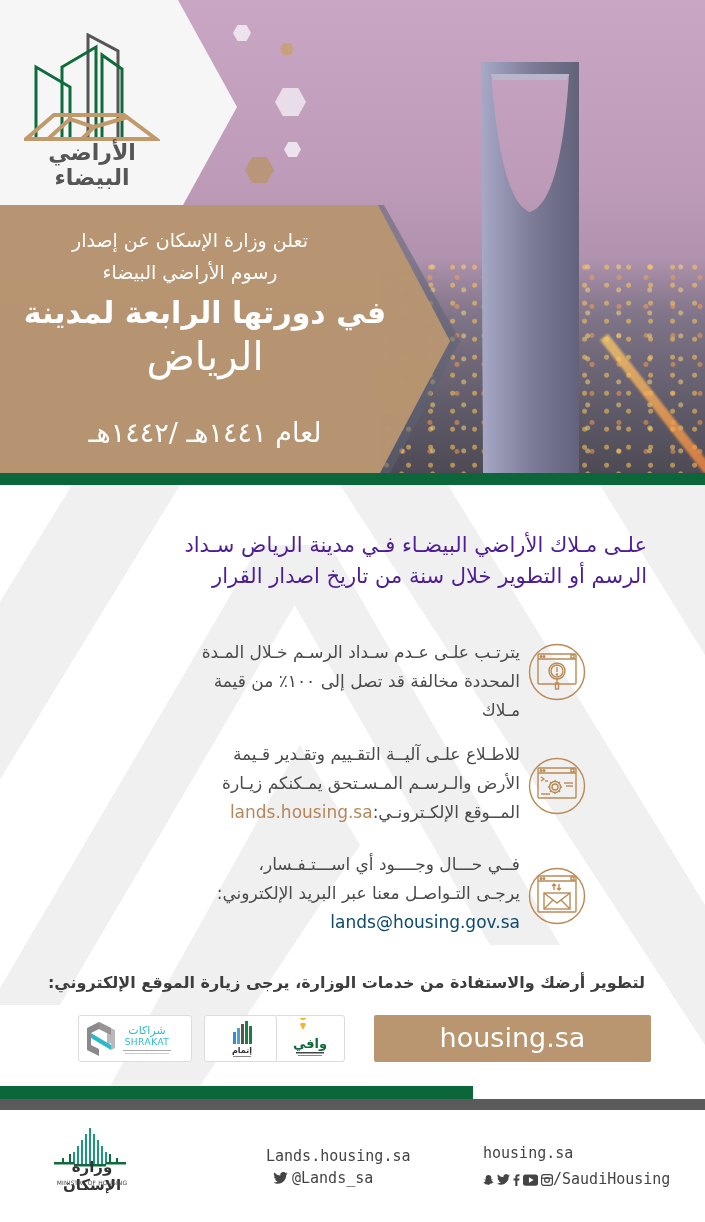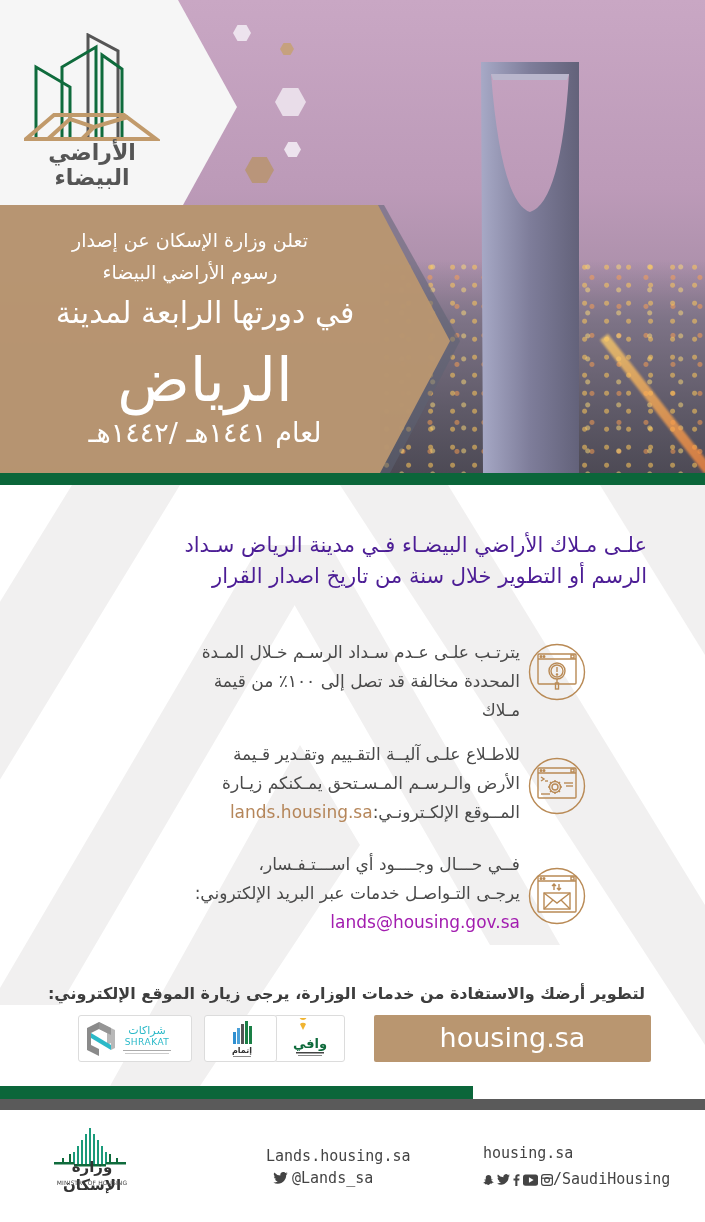--- a/index.html
+++ b/index.html
@@ -30,41 +30,41 @@
                direction: rtl; }
 
   .hex { position: absolute; }
 
   .banner { position: absolute; left: 0; top: 205px; width: 460px; height: 288px; }
   .banner svg { position: absolute; left: 0; top: 0; }
   .banner .line { position: absolute; right: 110px; color: #ffffff; direction: rtl; text-align: center;
                   font-family: "DejaVu Sans", sans-serif; white-space: nowrap; }
   .b1 { top: 24px; width: 300px; right: 120px !important; font-size: 19px; }
   .b2 { top: 56px; width: 300px; right: 120px !important; font-size: 19px; }
-  .b3 { top: 90px; width: 400px; right: 55px !important; font-size: 30px; font-weight: normal; }
-  .b4 { top: 140px; width: 340px; right: 85px !important; font-size: 60px; }
+  .b3 { top: 90px; width: 400px; right: 55px !important; font-size: 30px; font-weight: bold; }
+  .b4 { top: 128px; width: 340px; right: 85px !important; font-size: 40px; }
   .b5 { top: 212px; width: 340px; right: 85px !important; font-size: 27px; }
 
   .green-band { position: absolute; left: 0; top: 473px; width: 705px; height: 12px; background: #0b663a; }
 
   
   .middle { position: absolute; left: 0; top: 485px; width: 705px; height: 601px; overflow: hidden; background: #fff; }
   .chevrons { position: absolute; left: 0; top: 0; }
 
   .intro { position: absolute; right: 58px; top: 45px; width: 620px; text-align: right; direction: rtl;
            font-size: 21px; line-height: 31px; color: #4c1d95; }
 
   .item { position: absolute; right: 0; width: 705px; height: 100px; }
   .item-icon { position: absolute; left: 528px; width: 58px; height: 58px; }
   .item-text { position: absolute; right: 185px; width: 360px; text-align: right; direction: rtl;
                font-size: 17px; line-height: 29px; color: #4a4a4a; }
   .item-link { color: #b5865a; direction: ltr; unicode-bidi: embed; }
-  .item-link-line { display: block; text-align: left; color: #a21caf; direction: ltr; }
-
-  .cta { position: absolute; right: 60px; top: 499px; text-align: right; direction: rtl;
+  .item-link-line { display: block; text-align: left; color: #0c4a6e; direction: ltr; }
+
+  .cta { position: absolute; right: 60px; top: 488px; text-align: right; direction: rtl;
          font-size: 16px; font-weight: bold; color: #3d3d3d; white-space: nowrap; }
 
   .site-button { position: absolute; left: 374px; top: 530px; width: 277px; height: 47px;
                  background: #b99670; border-radius: 2px; color: #fff; font-size: 27px;
                  font-family: "DejaVu Sans", sans-serif; text-align: center; line-height: 45px; }
   .partner { position: absolute; top: 530px; height: 47px; background: #fff; border: 1px solid #dcdcdc;
              border-radius: 3px; display: flex; align-items: center; justify-content: center; }
 
   .bottom-green { position: absolute; left: 0; top: 1086px; width: 473px; height: 13px; background: #0b663a; }
   .bottom-gray { position: absolute; left: 0; top: 1099px; width: 705px; height: 11px; background: #5a5a5a; }
@@ -232,21 +232,21 @@
         <circle cx="13" cy="11.5" r=".8"></circle>
           <circle cx="16" cy="11.5" r=".8"></circle>
         <rect x="43" y="10" width="3" height="3"></rect>
         <path d="M26 23 V17 M24 19 L26 17 L28 19 M31 17 V23 M29 21 L31 23 L33 21"></path>
         <rect x="16" y="26" width="26" height="16"></rect>
         <path d="M16 26 L29 36 L42 26 M16 42 L25 33 M42 42 L33 33"></path>
       </svg>
     </div>
     <div class="item-text" style="top:0">
       <div>فــي حـــال وجــــود أي اســـتـفـسار،</div>
-      <div>يرجـى التـواصـل خدمات عبر البريد الإلكتروني:</div>
+      <div>يرجـى التـواصـل معنا عبر البريد الإلكتروني:</div>
       <div class="item-link-line" style="text-align:right">lands@housing.gov.sa</div>
     </div>
   </div>
 
   <div class="cta">لتطوير أرضك والاستفادة من خدمات الوزارة، يرجى زيارة الموقع الإلكتروني:</div>
 
   <div class="site-button">housing.sa</div>
 
   <div class="partner" style="left:274px;width:71px">
     <svg width="40" height="42" viewBox="0 0 40 42">

